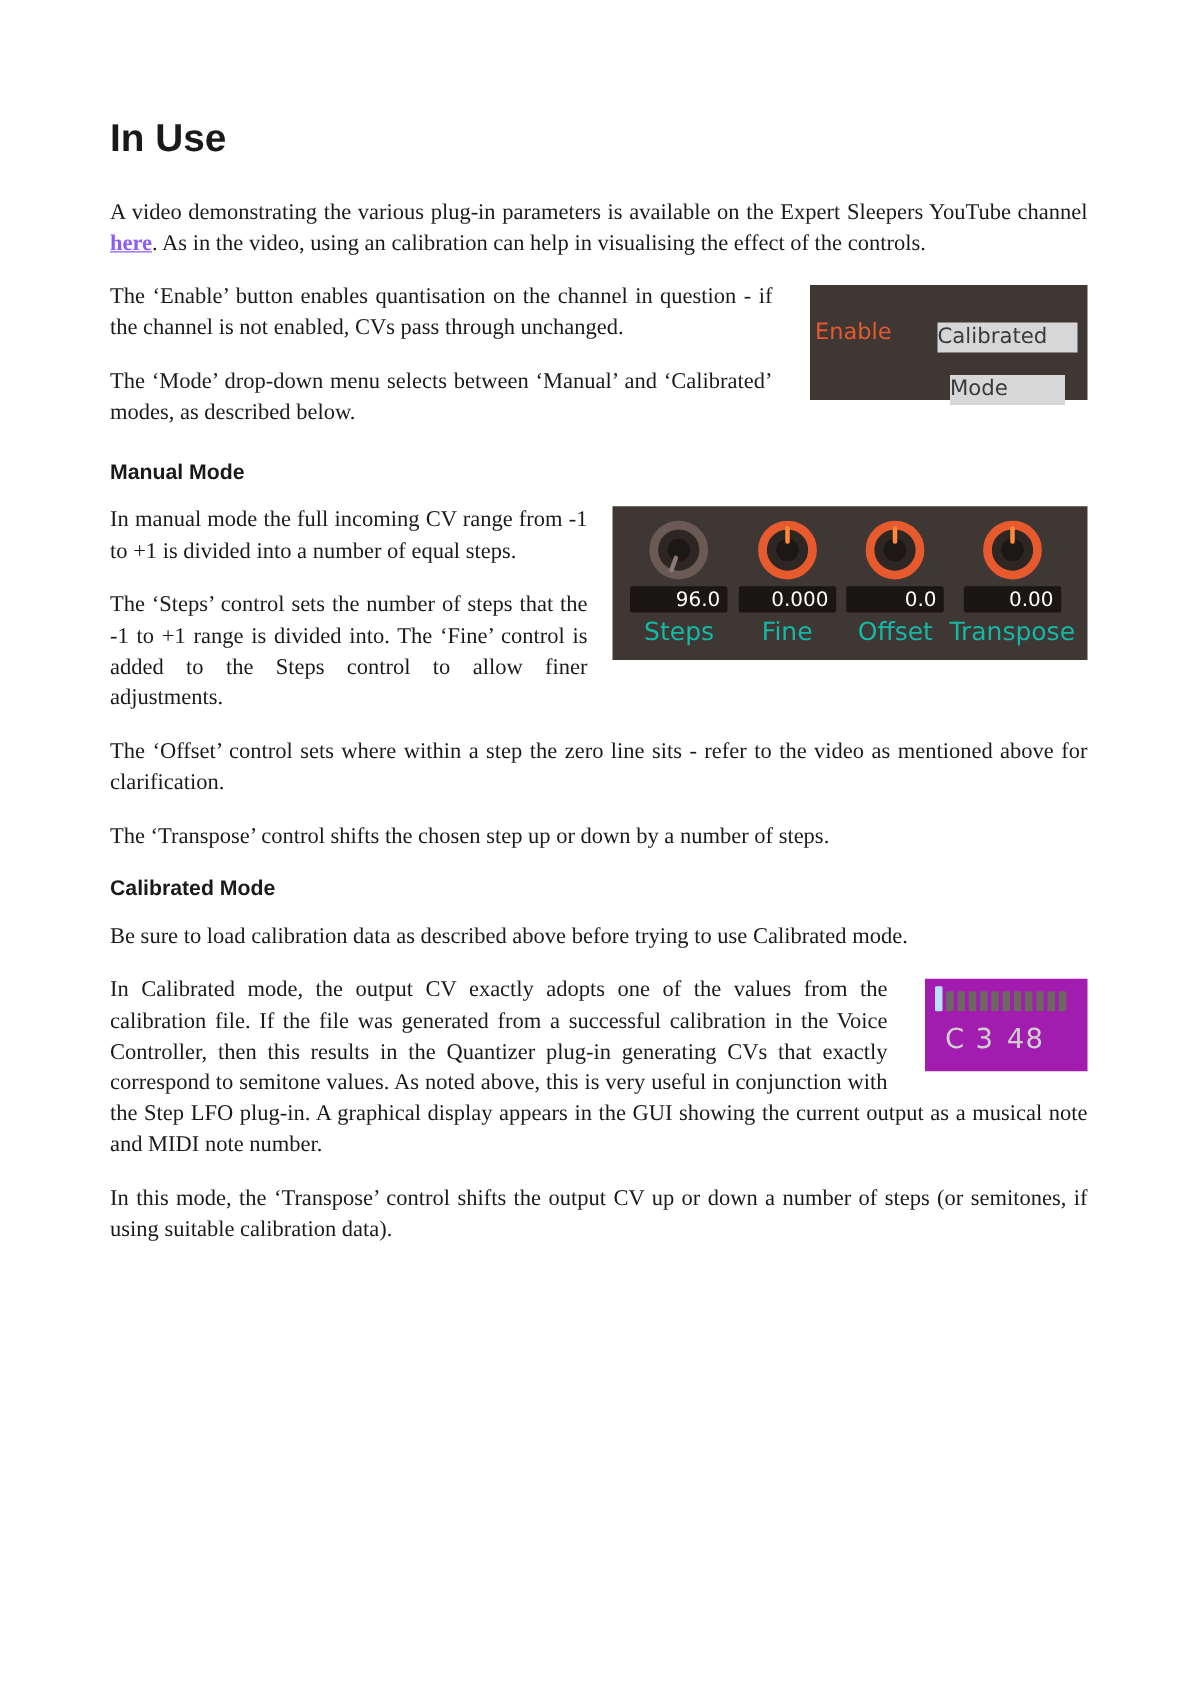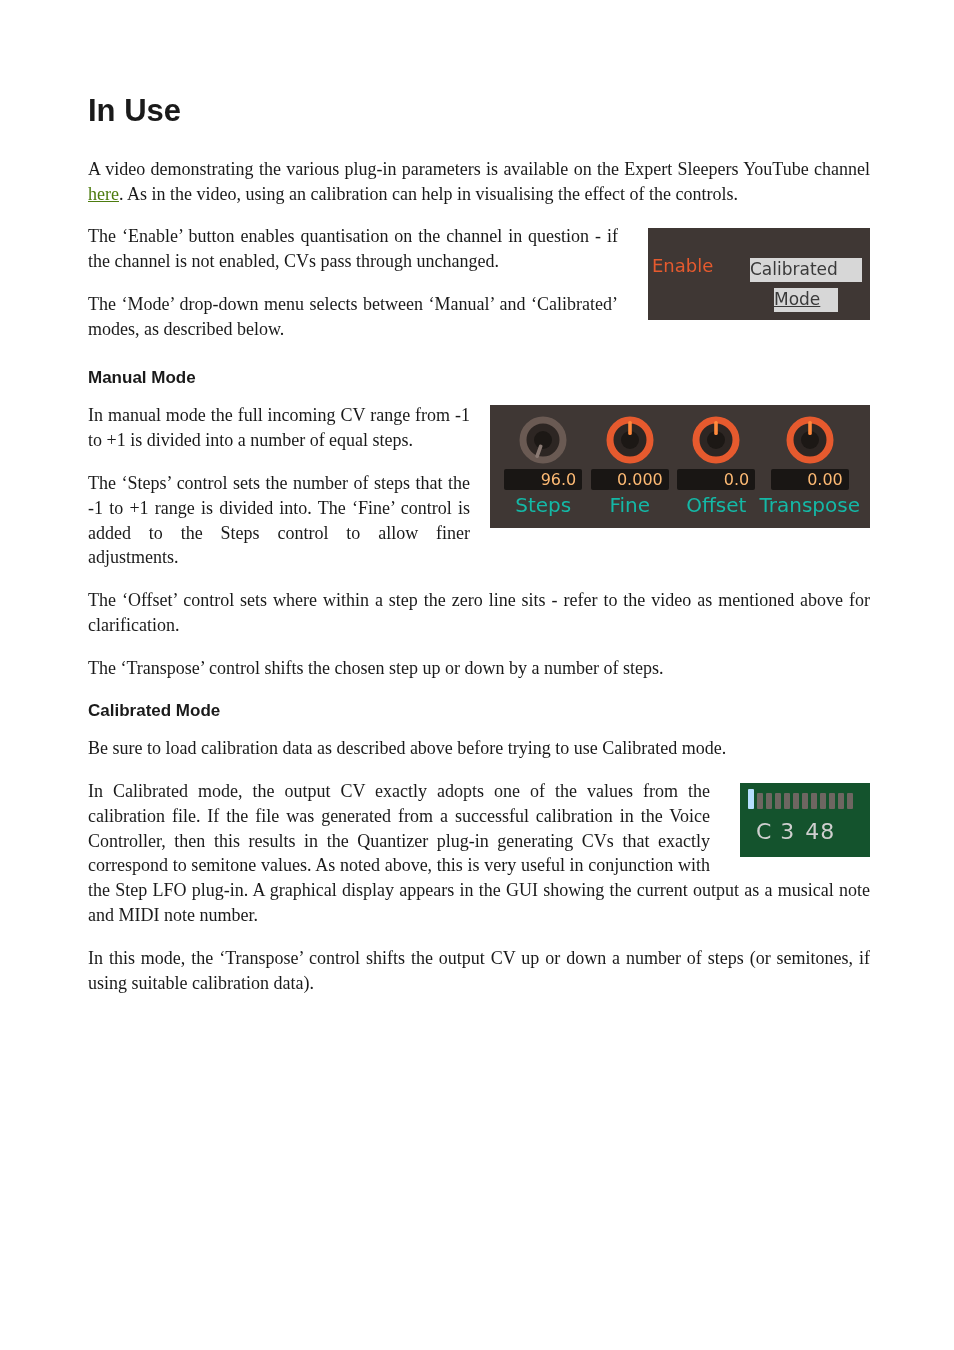--- a/index.html
+++ b/index.html
@@ -11,21 +11,21 @@
     font-size: 18px;
     line-height: 1.38;
   }
   h1 {
     font-family: "Trebuchet MS", "Lucida Grande", Verdana, sans-serif;
     font-weight: 700;
     font-size: 31px;
     margin-bottom: 24px;
   }
   p { margin-bottom: 18px; text-align: justify; }
-  a.link { color: #4d7c0f; text-decoration: underline; }
+  a.link { color: #8b5cf6; text-decoration: underline; font-weight: bold; }
   h2.sub {
     font-family: Helvetica, Arial, sans-serif;
     font-weight: 700;
     font-size: 17px;
     margin: 6px 0 14px 0;
   }
 
   
   .fig1 {
     float: right;
@@ -48,40 +48,40 @@
     width: 112px;
   }
   .fig1 .dropdown .line1,
   .fig1 .dropdown .line2 {
     background: #d7d7d7;
     color: #3a3a3a;
     font-size: 17px;
     line-height: 23px;
     height: 24px;
   }
-  .fig1 .dropdown .line2 { width: 64px; margin: 6px auto 0; text-decoration: underline; }
+  .fig1 .dropdown .line2 { width: 92px; margin: 18px auto 0; }
 
   
   .beside-fig1 { width: 530px; }
 
   
   .fig2 {
     float: right;
     width: 380px;
     margin: 2px 0 12px 20px;
     background: #3f3734;
     padding: 10px 10px 8px 10px;
     font-family: Verdana, "DejaVu Sans", sans-serif;
   }
   .fig2 .row { display: flex; }
   .fig2 .cell { flex: 1; text-align: center; }
   .fig2 svg { display: block; margin: 0 auto; }
   .fig2 .valbox {
     background: #191614;
-    color: #fdba74;
+    color: #ffffff;
     width: 78px;
     margin: 4px auto 2px;
     font-size: 16px;
     text-align: right;
     padding: 1px 6px 0 4px;
     border-radius: 2px;
     line-height: 20px;
   }
   .fig2 .lbl {
     color: #14b8a6;
@@ -89,21 +89,21 @@
     margin-top: 2px;
   }
   .beside-fig2 { width: 400px; }
 
   
   .fig3 {
     float: right;
     width: 130px;
     height: 74px;
     margin: 4px 0 10px 30px;
-    background: #14532d;
+    background: #a21caf;
     position: relative;
     font-family: Verdana, "DejaVu Sans", sans-serif;
     padding: 6px;
   }
   .fig3 .bars {
     display: flex;
     gap: 3px;
     height: 20px;
     align-items: flex-end;
     padding-left: 2px;

